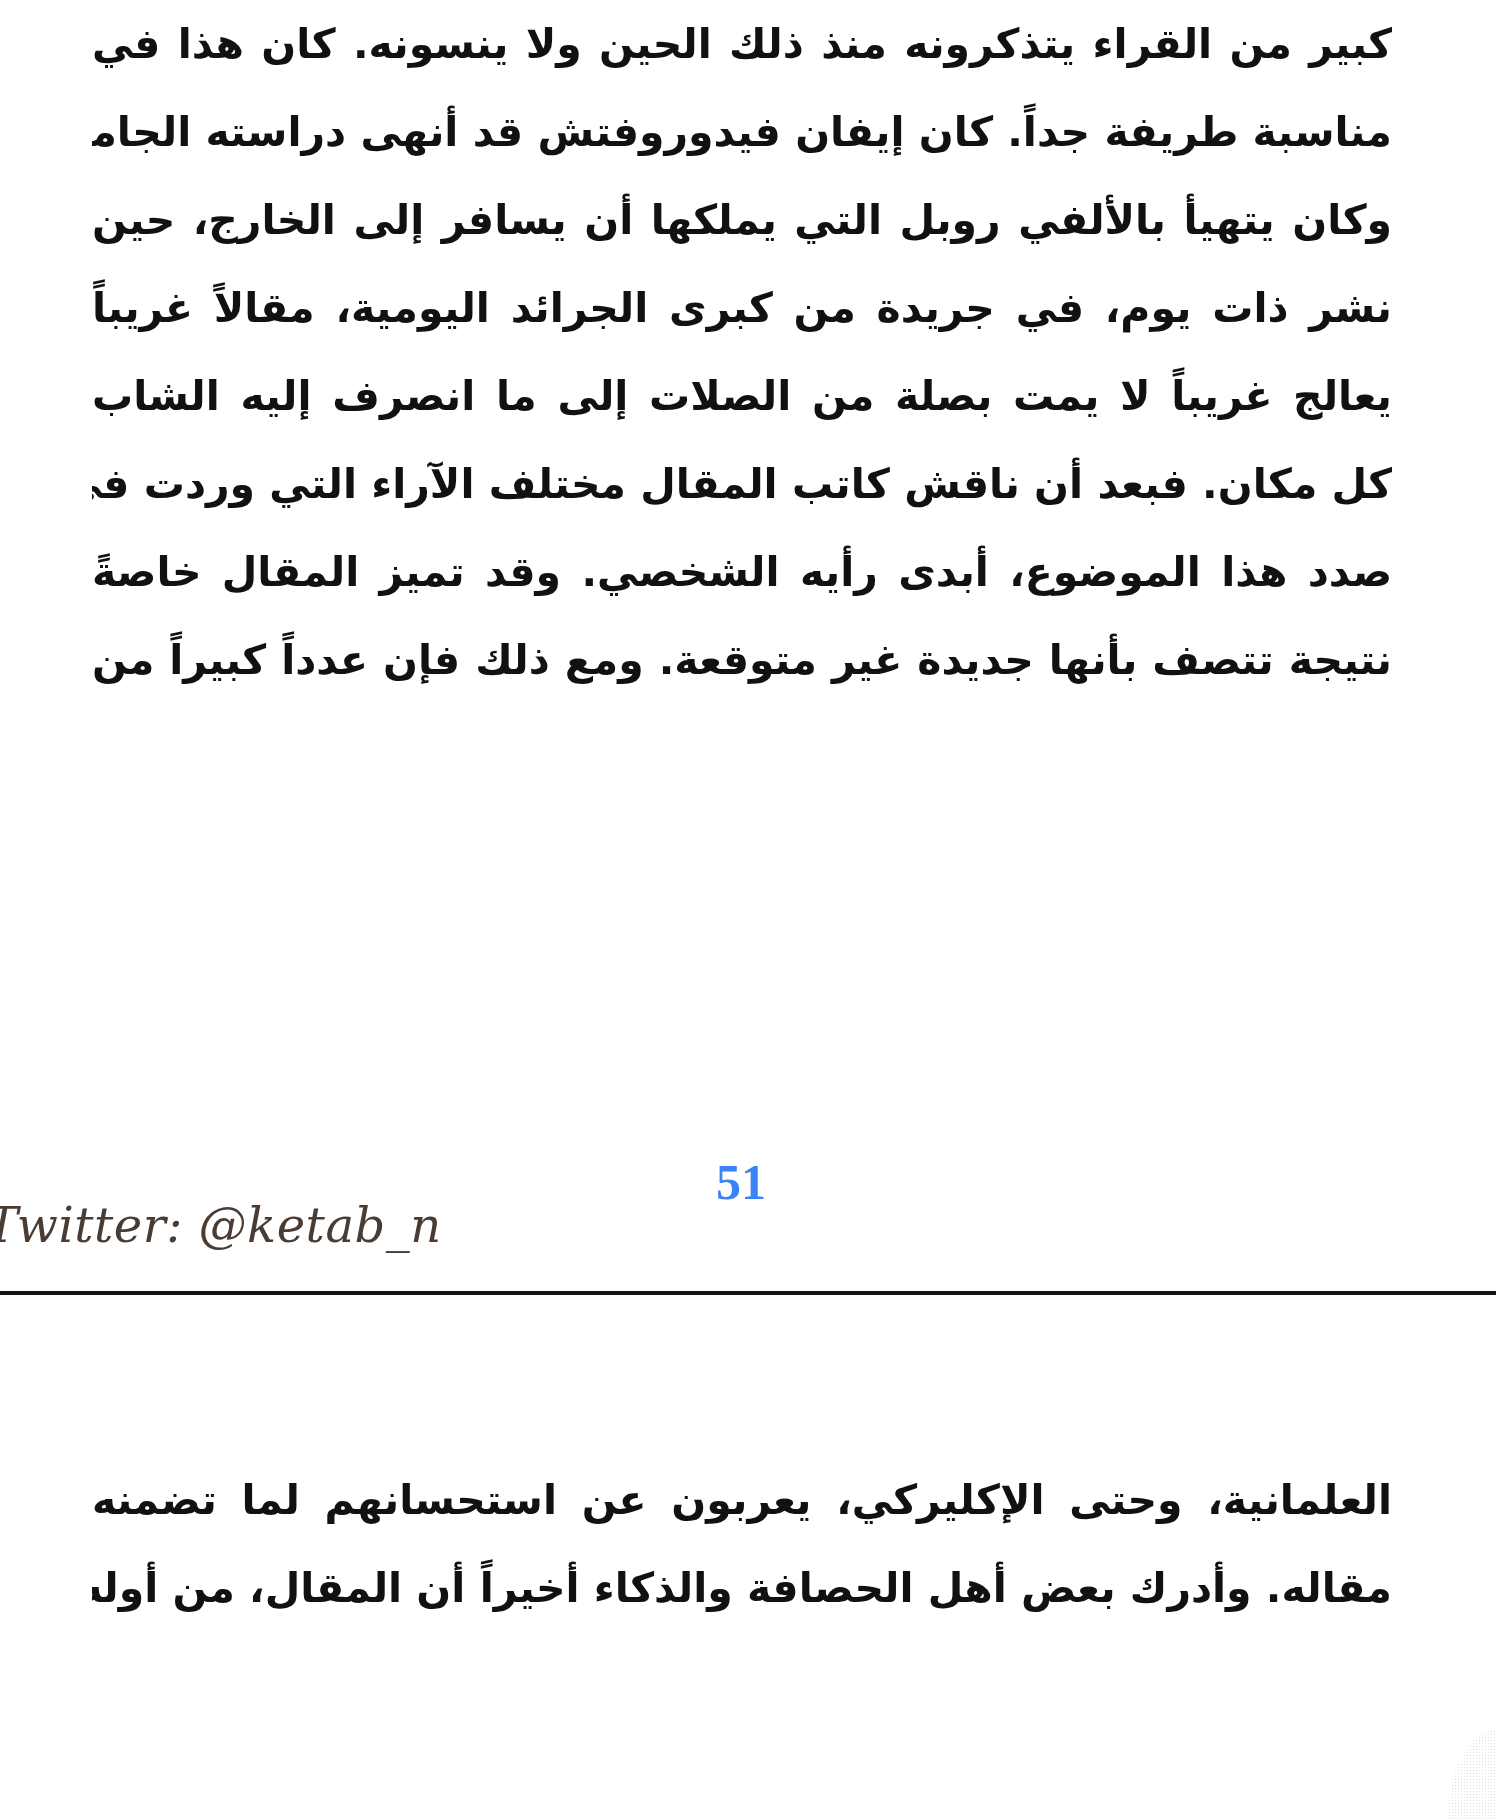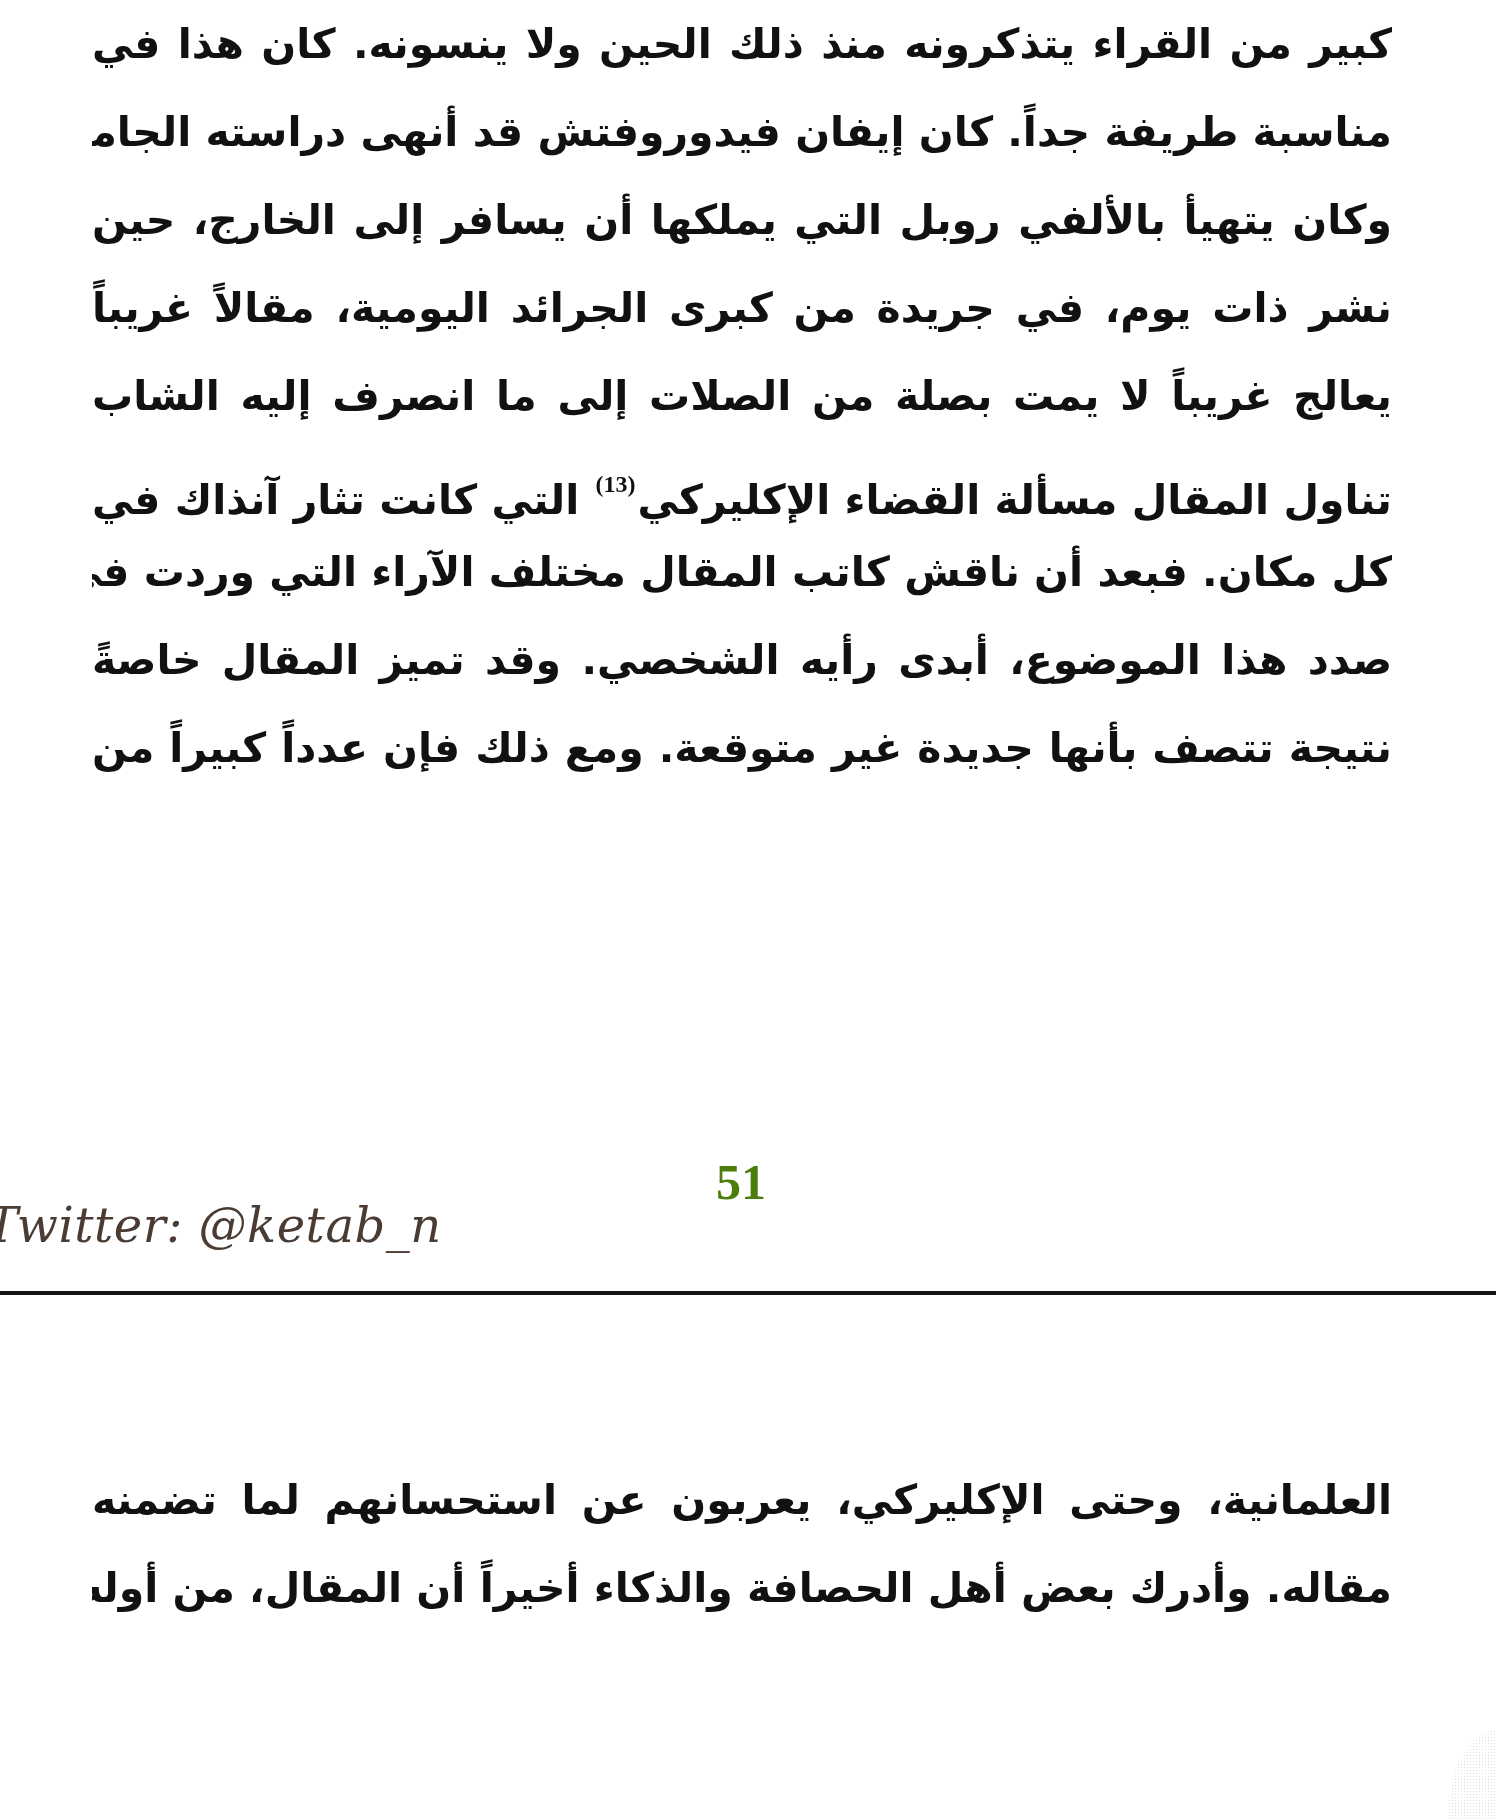--- a/index.html
+++ b/index.html
@@ -43,21 +43,21 @@
   #page-top { top: 0px; }
   #page-bottom { top: 1456px; }
   .page-number {
     position: absolute;
     left: 716px;
     top: 1154px;
     font-family: "Liberation Serif", serif;
     font-weight: bold;
     font-size: 50px;
     line-height: 56px;
-    color: #4d7c0f;
+    color: #3b82f6;
   }
   .watermark {
     position: absolute;
     left: -14px;
     top: 1190px;
     font-family: "DejaVu Serif", serif;
     font-style: italic;
     font-size: 48px;
     line-height: 70px;
     color: #4a3b33;
@@ -85,21 +85,20 @@
 </style>
 </head>
 <body>
 
 <div id="page-top" class="text-block">
   <div class="line">كبير من القراء يتذكرونه منذ ذلك الحين ولا ينسونه. كان هذا في</div>
   <div class="line">مناسبة طريفة جداً. كان إيفان فيدوروفتش قد أنهى دراسته الجامعية،</div>
   <div class="line">وكان يتهيأ بالألفي روبل التي يملكها أن يسافر إلى الخارج، حين</div>
   <div class="line">نشر ذات يوم، في جريدة من كبرى الجرائد اليومية، مقالاً غريباً</div>
   <div class="line">يعالج غريباً لا يمت بصلة من الصلات إلى ما انصرف إليه الشاب</div>
-  <div class="line"><span>تناول المقال مسألة القضاء الإكليركي</span><span class="sup">(13)</span><span> التي كانت تثار آنذاك في</span></div>
   <div class="line">كل مكان. فبعد أن ناقش كاتب المقال مختلف الآراء التي وردت في</div>
   <div class="line">صدد هذا الموضوع، أبدى رأيه الشخصي. وقد تميز المقال خاصةً</div>
   <div class="line">نتيجة تتصف بأنها جديدة غير متوقعة. ومع ذلك فإن عدداً كبيراً من</div>
 </div>
 
 <div class="page-number">51</div>
 <div class="watermark">Twitter: @ketab_n</div>
 
 <div class="separator"></div>
 

